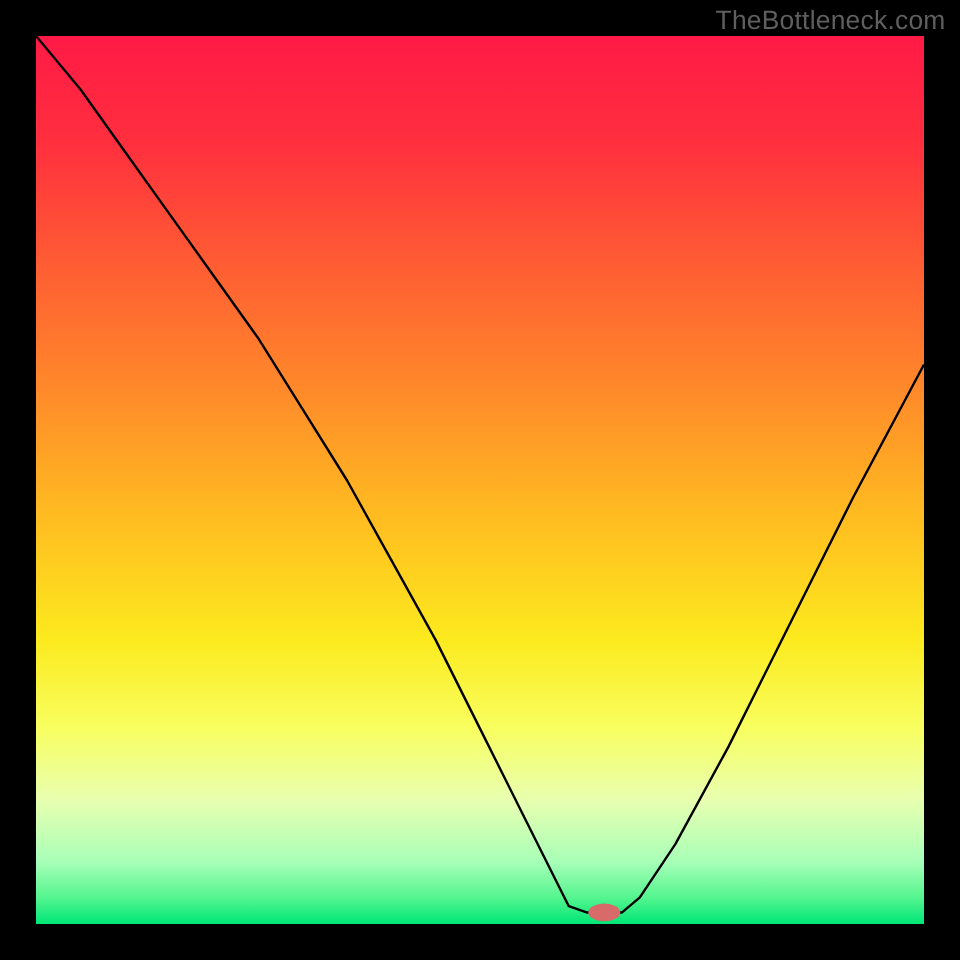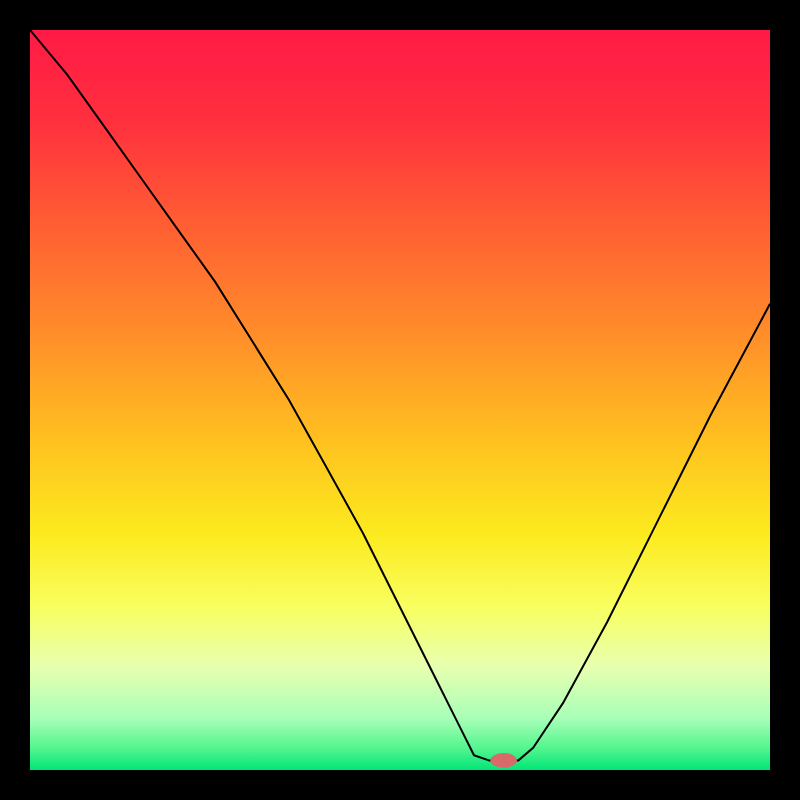--- a/index.html
+++ b/index.html
@@ -53,13 +53,14 @@
             <stop offset="93%" stop-color="#a8ffb8"></stop>
             <stop offset="97%" stop-color="#55f58f"></stop>
             <stop offset="100%" stop-color="#00e676"></stop>
           </linearGradient>
         </defs>
         <rect x="0" y="0" width="740" height="740" fill="url(#bg-grad)"></rect>
         <path d="M0.00 0.00 L37.00 44.40 L74.00 96.20 L111.00 148.00 L148.00 199.80 L185.00 251.60 L222.00 310.80 L259.00 370.00 L296.00 436.60 L333.00 503.20 L370.00 577.20 L407.00 651.20 L429.20 695.60 L444.00 725.20 L458.80 730.38 L473.60 730.38 L488.40 730.38 L503.20 717.80 L532.80 673.40 L577.20 592.00 L629.00 488.40 L680.80 384.80 L740.00 273.80" fill="none" stroke="#000000" stroke-width="2" stroke-linejoin="round"></path>
         <ellipse cx="473.6" cy="730.38" rx="13.320000000000002" ry="7.4" fill="#d86a6a"></ellipse>
       </svg>
   </div>
+  <div class="watermark">TheBottleneck.com</div>
 </div>
 
 </body></html>

